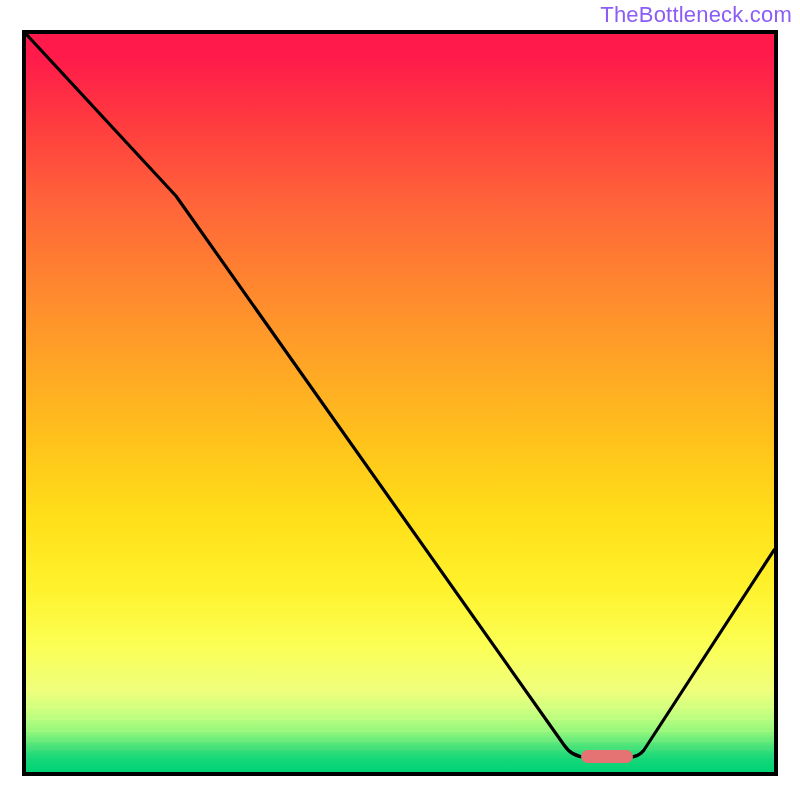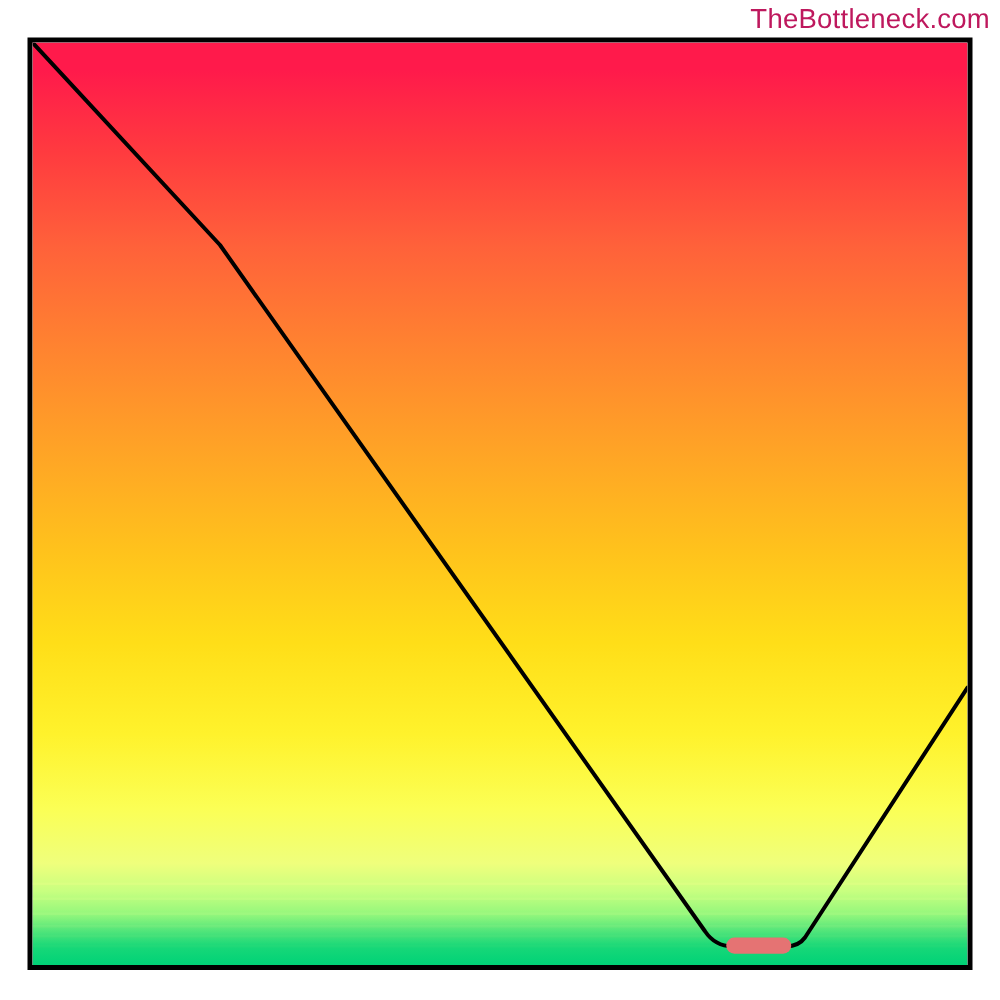--- a/index.html
+++ b/index.html
@@ -14,21 +14,21 @@
   .frame {
     position: relative;
     width: 800px;
     height: 800px;
     box-sizing: border-box;
   }
   .watermark {
     position: absolute;
     top: 2px;
     right: 8px;
-    color: #be185d;
+    color: #8b5cf6;
     font-size: 22px;
     font-weight: 500;
     letter-spacing: 0.2px;
   }
   .plot-box {
     position: absolute;
     left: 22px;
     top: 30px;
     width: 756px;
     height: 746px;

